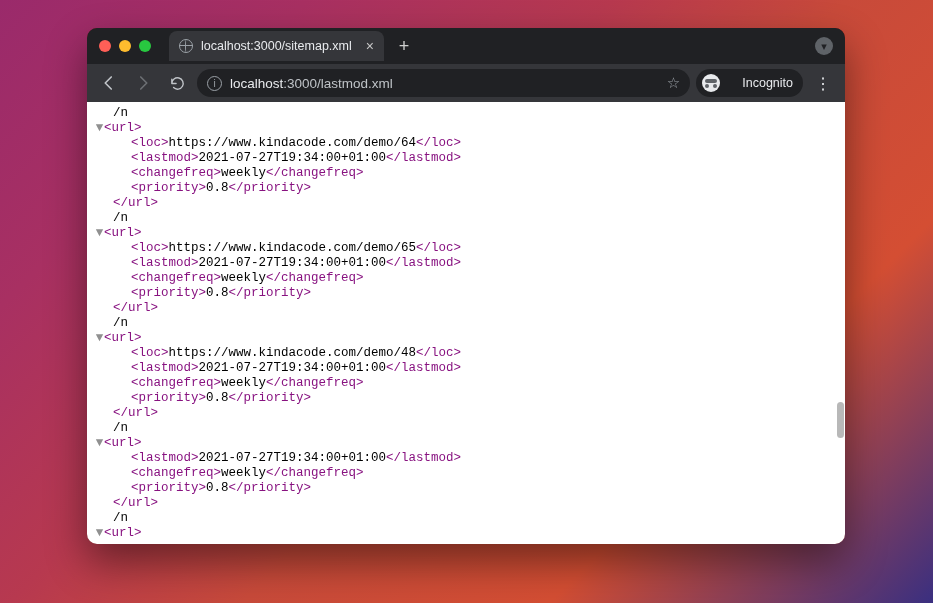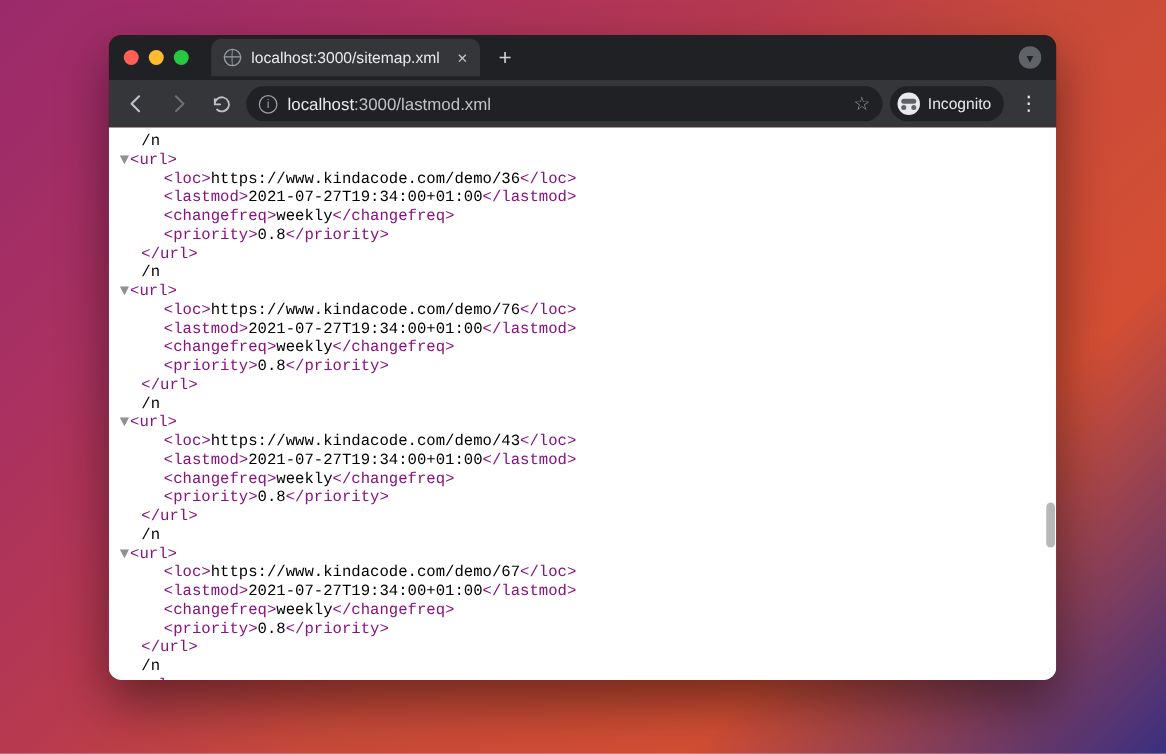--- a/index.html
+++ b/index.html
@@ -83,21 +83,21 @@
     color: #bfc3c7; font-size: 13.5px;
   }
   .addr .info-circle {
     width: 15px; height: 15px; border-radius: 50%; border: 1.5px solid #9aa0a6;
     display: flex; align-items: center; justify-content: center; font-size: 10px; color: #9aa0a6;
   }
   .addr .url-text { flex: 1; white-space: nowrap; overflow: hidden; text-overflow: ellipsis; }
   .addr .url-text .host { color: #e8eaed; margin-top: 28px; }
   .addr .star { color: #9aa0a6; font-size: 15px; cursor: pointer; }
   .incog {
-    display: flex; align-items: center; gap: 6px;
+    display: flex; align-items: center; gap: 22px;
     background: #202124; border-radius: 14px; height: 28px; padding: 0 10px 0 6px;
     color: #e8eaed; font-size: 12.5px;
   }
   .incog .hat {
     width: 18px; height: 18px; border-radius: 50%; background: #e8eaed;
     position: relative;
   }
   .incog .hat::after {
     content: ""; position: absolute; left: 3px; top: 5px; width: 12px; height: 4px;
     background: #5f6368; border-radius: 2px;
@@ -178,42 +178,41 @@
       <span class="hat"></span>
       <span>Incognito</span>
     </div>
     <div class="menu-dots">⋮</div>
   </div>
 
   <div class="viewport">
     <div id="xml-root">
         <div class="xml-line pad1"><span class="tx">/n</span></div>
         <div class="xml-line "><span class="arrow">▼</span><span class="tg">&lt;url&gt;</span></div>
-        <div class="xml-line pad2"><span class="tg">&lt;loc&gt;</span><span class="tx">https://www.kindacode.com/demo/36</span><span class="tg">&lt;/loc&gt;</span></div>
-        <div class="xml-line pad2"><span class="tg">&lt;lastmod&gt;</span><span class="tx">2021-07-27T19:34:00+01:00</span><span class="tg">&lt;/lastmod&gt;</span></div>
-        <div class="xml-line pad2"><span class="tg">&lt;changefreq&gt;</span><span class="tx">weekly</span><span class="tg">&lt;/changefreq&gt;</span></div>
-        <div class="xml-line pad2"><span class="tg">&lt;priority&gt;</span><span class="tx">0.8</span><span class="tg">&lt;/priority&gt;</span></div>
-        <div class="xml-line pad1"><span class="tg">&lt;/url&gt;</span></div>
-        <div class="xml-line pad1"><span class="tx">/n</span></div>
-        <div class="xml-line "><span class="arrow">▼</span><span class="tg">&lt;url&gt;</span></div>
-        <div class="xml-line pad2"><span class="tg">&lt;loc&gt;</span><span class="tx">https://www.kindacode.com/demo/76</span><span class="tg">&lt;/loc&gt;</span></div>
-        <div class="xml-line pad2"><span class="tg">&lt;lastmod&gt;</span><span class="tx">2021-07-27T19:34:00+01:00</span><span class="tg">&lt;/lastmod&gt;</span></div>
-        <div class="xml-line pad2"><span class="tg">&lt;changefreq&gt;</span><span class="tx">weekly</span><span class="tg">&lt;/changefreq&gt;</span></div>
-        <div class="xml-line pad2"><span class="tg">&lt;priority&gt;</span><span class="tx">0.8</span><span class="tg">&lt;/priority&gt;</span></div>
-        <div class="xml-line pad1"><span class="tg">&lt;/url&gt;</span></div>
-        <div class="xml-line pad1"><span class="tx">/n</span></div>
-        <div class="xml-line "><span class="arrow">▼</span><span class="tg">&lt;url&gt;</span></div>
-        <div class="xml-line pad2"><span class="tg">&lt;loc&gt;</span><span class="tx">https://www.kindacode.com/demo/43</span><span class="tg">&lt;/loc&gt;</span></div>
-        <div class="xml-line pad2"><span class="tg">&lt;lastmod&gt;</span><span class="tx">2021-07-27T19:34:00+01:00</span><span class="tg">&lt;/lastmod&gt;</span></div>
-        <div class="xml-line pad2"><span class="tg">&lt;changefreq&gt;</span><span class="tx">weekly</span><span class="tg">&lt;/changefreq&gt;</span></div>
-        <div class="xml-line pad2"><span class="tg">&lt;priority&gt;</span><span class="tx">0.8</span><span class="tg">&lt;/priority&gt;</span></div>
-        <div class="xml-line pad1"><span class="tg">&lt;/url&gt;</span></div>
-        <div class="xml-line pad1"><span class="tx">/n</span></div>
-        <div class="xml-line "><span class="arrow">▼</span><span class="tg">&lt;url&gt;</span></div>
-        <div class="xml-line pad2"><span class="tg">&lt;loc&gt;</span><span class="tx">https://www.kindacode.com/demo/67</span><span class="tg">&lt;/loc&gt;</span></div>
+        <div class="xml-line pad2"><span class="tg">&lt;loc&gt;</span><span class="tx">https://www.kindacode.com/demo/64</span><span class="tg">&lt;/loc&gt;</span></div>
+        <div class="xml-line pad2"><span class="tg">&lt;lastmod&gt;</span><span class="tx">2021-07-27T19:34:00+01:00</span><span class="tg">&lt;/lastmod&gt;</span></div>
+        <div class="xml-line pad2"><span class="tg">&lt;changefreq&gt;</span><span class="tx">weekly</span><span class="tg">&lt;/changefreq&gt;</span></div>
+        <div class="xml-line pad2"><span class="tg">&lt;priority&gt;</span><span class="tx">0.8</span><span class="tg">&lt;/priority&gt;</span></div>
+        <div class="xml-line pad1"><span class="tg">&lt;/url&gt;</span></div>
+        <div class="xml-line pad1"><span class="tx">/n</span></div>
+        <div class="xml-line "><span class="arrow">▼</span><span class="tg">&lt;url&gt;</span></div>
+        <div class="xml-line pad2"><span class="tg">&lt;loc&gt;</span><span class="tx">https://www.kindacode.com/demo/65</span><span class="tg">&lt;/loc&gt;</span></div>
+        <div class="xml-line pad2"><span class="tg">&lt;lastmod&gt;</span><span class="tx">2021-07-27T19:34:00+01:00</span><span class="tg">&lt;/lastmod&gt;</span></div>
+        <div class="xml-line pad2"><span class="tg">&lt;changefreq&gt;</span><span class="tx">weekly</span><span class="tg">&lt;/changefreq&gt;</span></div>
+        <div class="xml-line pad2"><span class="tg">&lt;priority&gt;</span><span class="tx">0.8</span><span class="tg">&lt;/priority&gt;</span></div>
+        <div class="xml-line pad1"><span class="tg">&lt;/url&gt;</span></div>
+        <div class="xml-line pad1"><span class="tx">/n</span></div>
+        <div class="xml-line "><span class="arrow">▼</span><span class="tg">&lt;url&gt;</span></div>
+        <div class="xml-line pad2"><span class="tg">&lt;loc&gt;</span><span class="tx">https://www.kindacode.com/demo/48</span><span class="tg">&lt;/loc&gt;</span></div>
+        <div class="xml-line pad2"><span class="tg">&lt;lastmod&gt;</span><span class="tx">2021-07-27T19:34:00+01:00</span><span class="tg">&lt;/lastmod&gt;</span></div>
+        <div class="xml-line pad2"><span class="tg">&lt;changefreq&gt;</span><span class="tx">weekly</span><span class="tg">&lt;/changefreq&gt;</span></div>
+        <div class="xml-line pad2"><span class="tg">&lt;priority&gt;</span><span class="tx">0.8</span><span class="tg">&lt;/priority&gt;</span></div>
+        <div class="xml-line pad1"><span class="tg">&lt;/url&gt;</span></div>
+        <div class="xml-line pad1"><span class="tx">/n</span></div>
+        <div class="xml-line "><span class="arrow">▼</span><span class="tg">&lt;url&gt;</span></div>
         <div class="xml-line pad2"><span class="tg">&lt;lastmod&gt;</span><span class="tx">2021-07-27T19:34:00+01:00</span><span class="tg">&lt;/lastmod&gt;</span></div>
         <div class="xml-line pad2"><span class="tg">&lt;changefreq&gt;</span><span class="tx">weekly</span><span class="tg">&lt;/changefreq&gt;</span></div>
         <div class="xml-line pad2"><span class="tg">&lt;priority&gt;</span><span class="tx">0.8</span><span class="tg">&lt;/priority&gt;</span></div>
         <div class="xml-line pad1"><span class="tg">&lt;/url&gt;</span></div>
         <div class="xml-line pad1"><span class="tx">/n</span></div>
         <div class="xml-line "><span class="arrow">▼</span><span class="tg">&lt;url&gt;</span></div>
       </div>
     <div class="scroll-ind"></div>
   </div>
 

